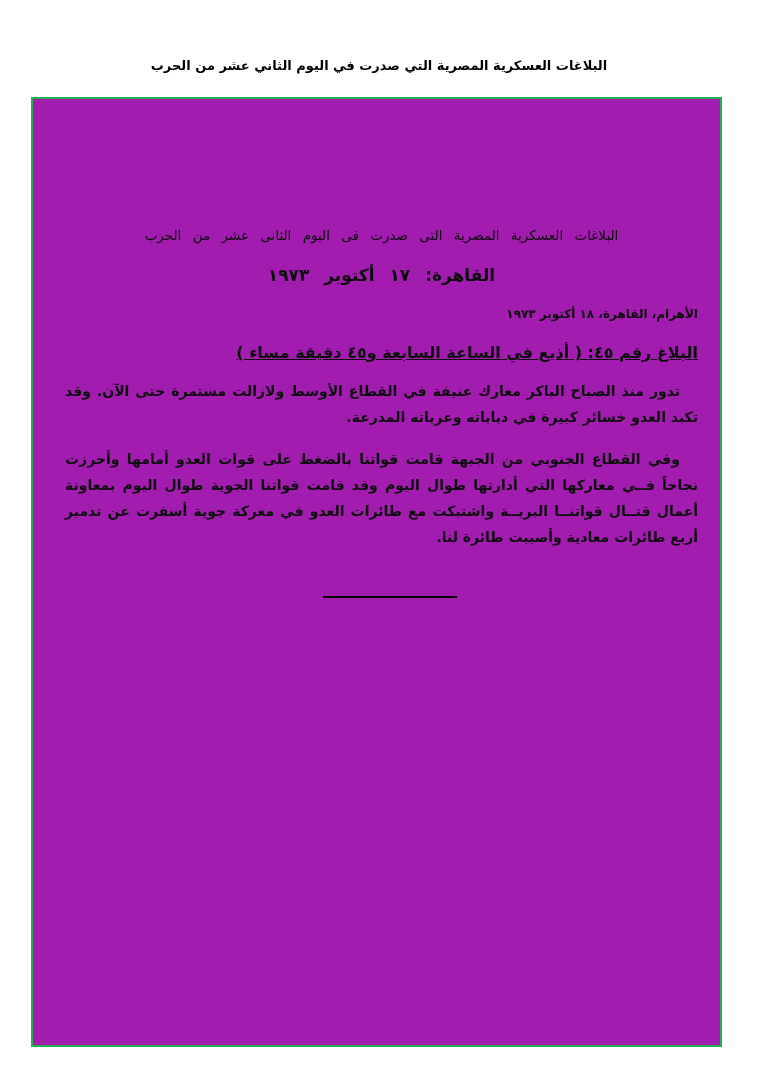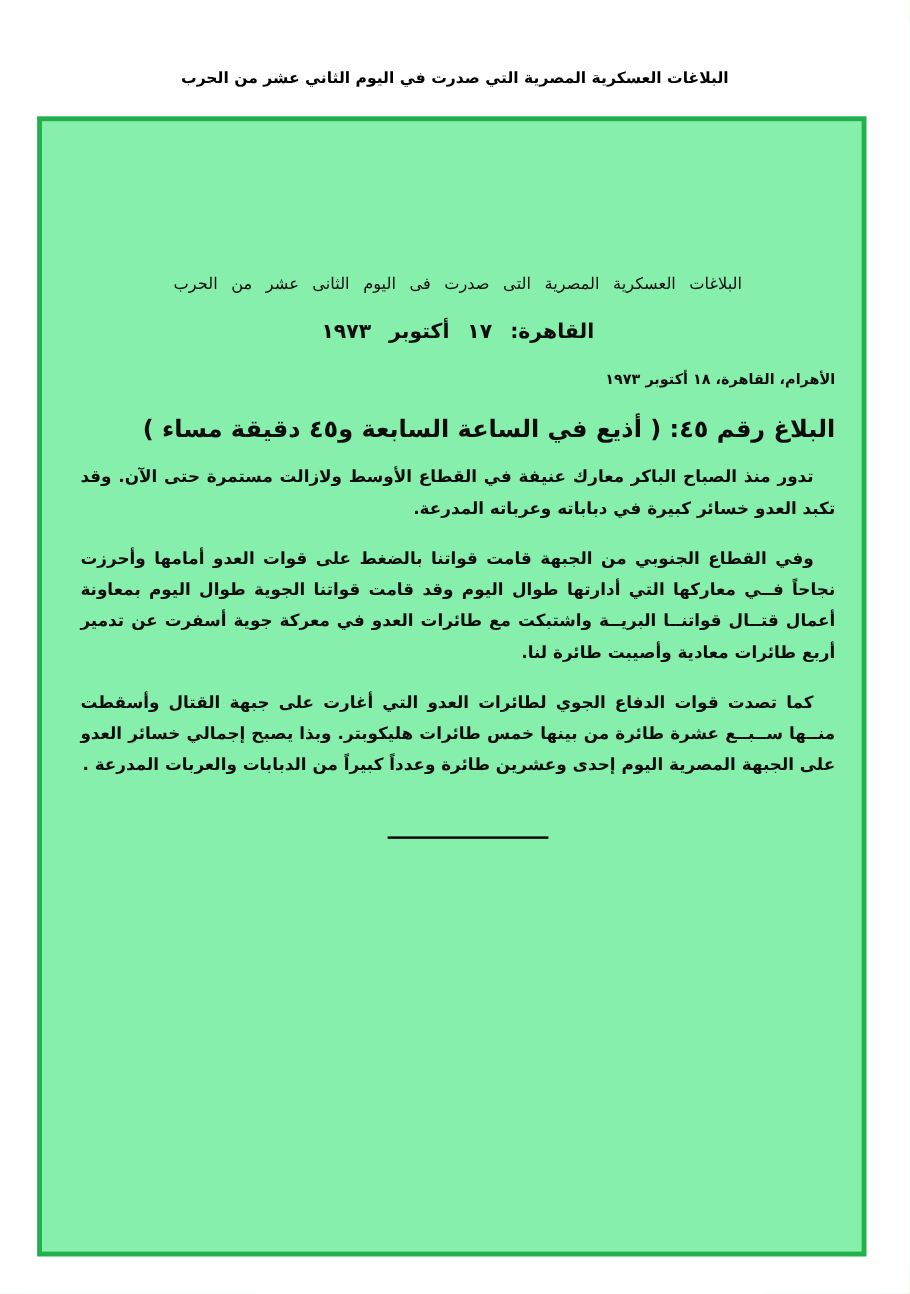--- a/index.html
+++ b/index.html
@@ -27,22 +27,22 @@
     font-weight: bold;
     color: #000000;
   }
   .scan-frame {
     position: absolute;
     top: 97px;
     left: 31px;
     width: 691px;
     height: 950px;
     box-sizing: border-box;
-    border: 4px solid #a21caf;
-    background: #86efac;
+    border: 2px solid #a21caf;
+    background: #a21caf;
   }
   .scan-content {
     direction: rtl;
     box-sizing: border-box;
     padding: 128px 22px 0 32px;
     color: #0d0d0d;
   }
   .doc-title {
     text-align: center;
     font-size: 13.5px;
@@ -60,23 +60,24 @@
     margin-bottom: 22px;
   }
   .doc-source {
     text-align: right;
     font-size: 12px;
     font-weight: bold;
     margin-bottom: 22px;
   }
   .doc-communique {
     text-align: right;
-    font-size: 20px;
+    font-size: 16px;
     font-weight: bold;
     margin-bottom: 16px;
+    text-decoration: underline;
   }
   .doc-para {
     text-align: justify;
     text-align-last: right;
     font-size: 14px;
     font-weight: bold;
     line-height: 26px;
     text-indent: 18px;
     margin: 0 0 16px 0;
   }
@@ -103,20 +104,19 @@
       <div class="doc-dateline">القاهرة: ١٧ أكتوبر ١٩٧٣</div>
 
       <div class="doc-source">الأهرام، القاهرة، ١٨ أكتوبر ١٩٧٣</div>
 
       <div class="doc-communique">البلاغ رقم ٤٥: ( أذيع في الساعة السابعة و٤٥ دقيقة مساء )</div>
 
       <p class="doc-para">تدور منذ الصباح الباكر معارك عنيفة في القطاع الأوسط ولازالت مستمرة حتى الآن. وقد تكبد العدو خسائر كبيرة في دباباته وعرباته المدرعة.</p>
 
       <p class="doc-para">وفي القطاع الجنوبي من الجبهة قامت قواتنا بالضغط على قوات العدو أمامها وأحرزت نجاحاً فــي معاركها التي أدارتها طوال اليوم وقد قامت قواتنا الجوية طوال اليوم بمعاونة أعمال قتــال قواتنــا البريــة واشتبكت مع طائرات العدو في معركة جوية أسفرت عن تدمير أربع طائرات معادية وأصيبت طائرة لنا.</p>
 
-      <p class="doc-para">كما تصدت قوات الدفاع الجوي لطائرات العدو التي أغارت على جبهة القتال وأسقطت منــها ســبــع عشرة طائرة من بينها خمس طائرات هليكوبتر. وبذا يصبح إجمالي خسائر العدو على الجبهة المصرية اليوم إحدى وعشرين طائرة وعدداً كبيراً من الدبابات والعربات المدرعة .</p>
 
       <div class="doc-divider"></div>
 
     </div>
   </div>
 
 </div>
 
 </body></html>

